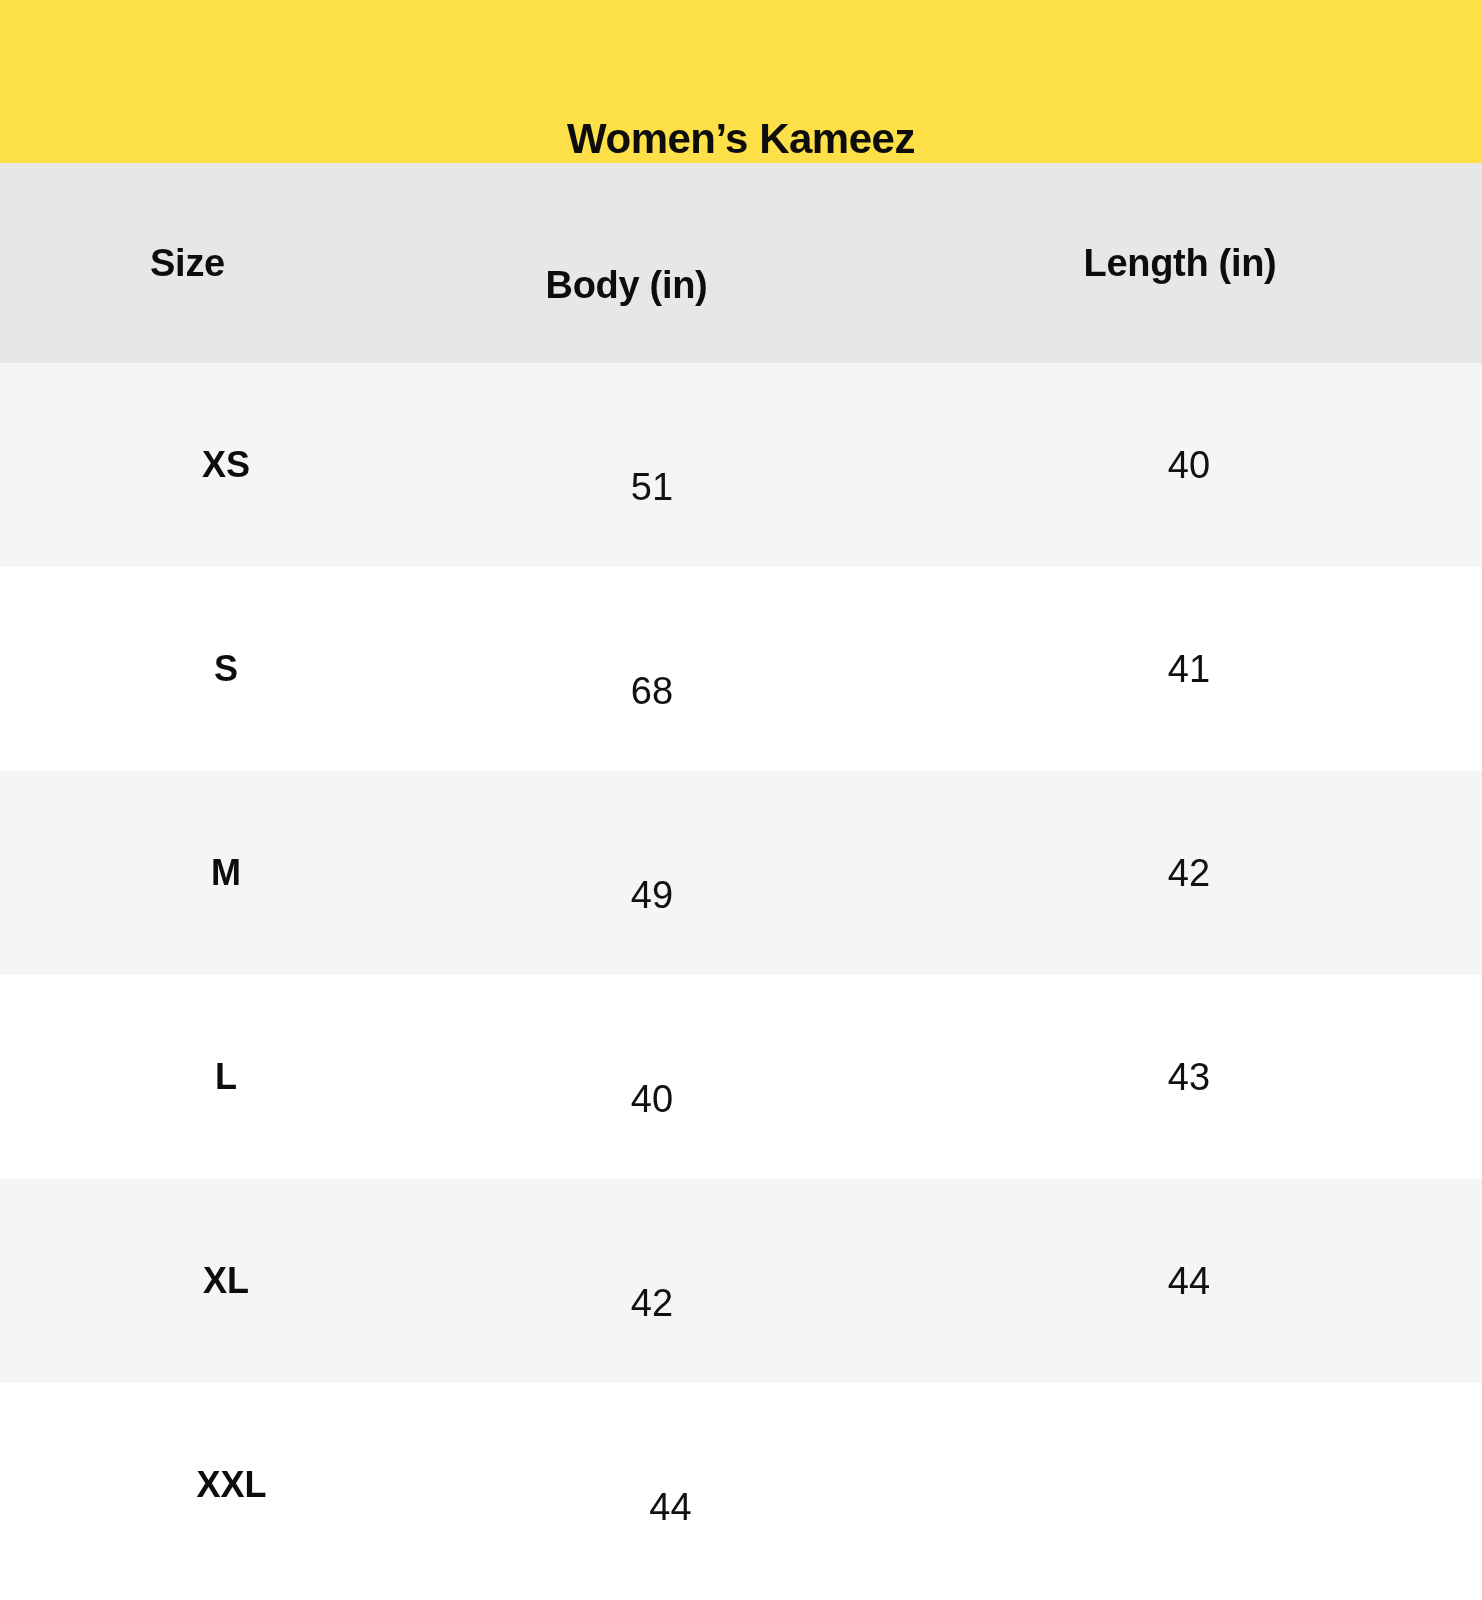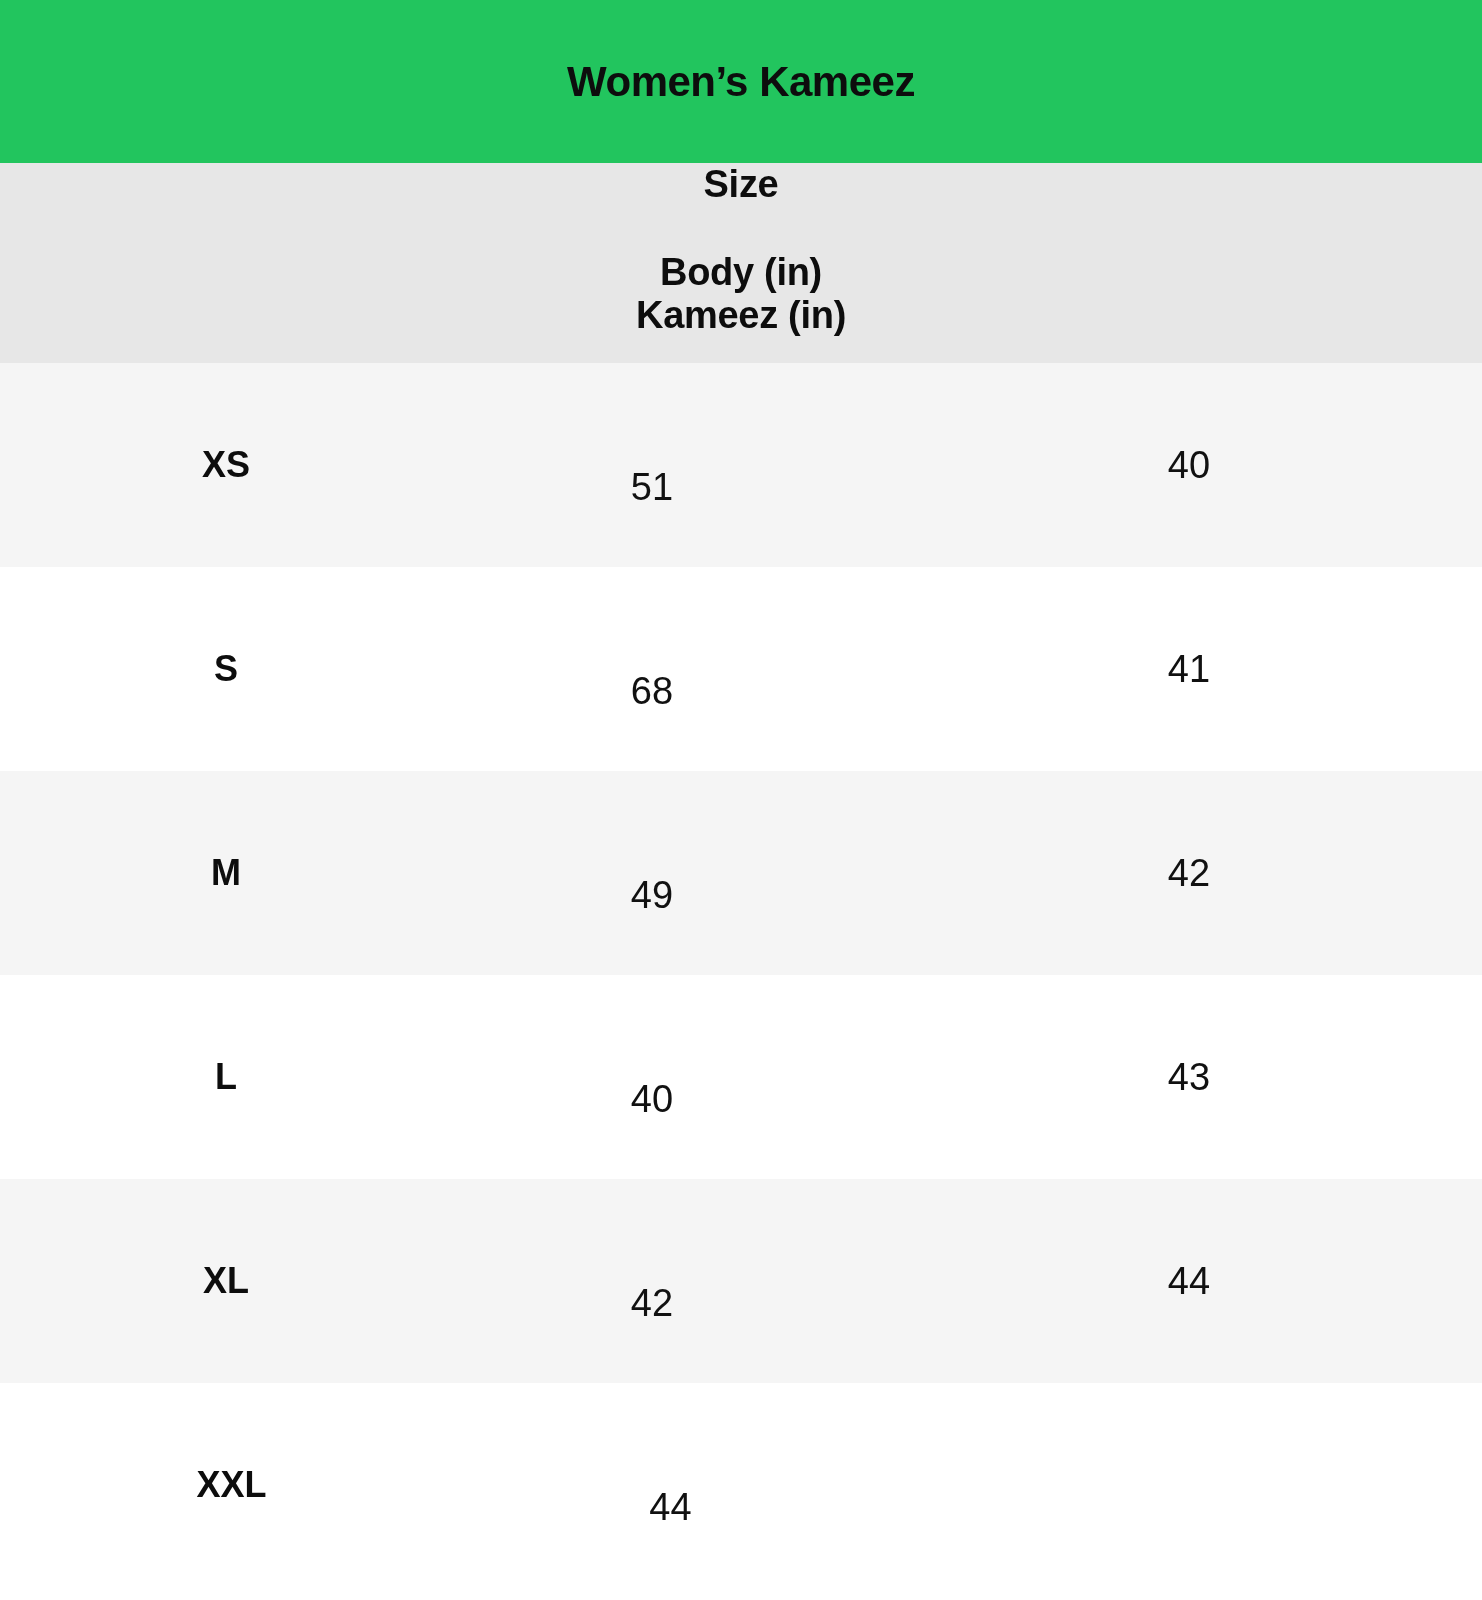--- a/index.html
+++ b/index.html
@@ -18,23 +18,23 @@
   .size-chart {
     width: 1482px;
     height: 1600px;
     display: flex;
     flex-direction: column;
     background: #ffffff;
   }
 
   .chart-title-bar {
     height: 163px;
-    background: #22c55e;
+    background: #fde047;
     display: flex;
-    align-items: center;
+    align-items: flex-end;
     justify-content: center;
     flex: 0 0 auto;
   }
 
   .chart-title {
     font-size: 42px;
     font-weight: bold;
     letter-spacing: -0.5px;
     color: #0d0d0d;
     text-align: center;
@@ -48,21 +48,20 @@
 
   .row {
     display: flex;
     align-items: center;
     flex: 0 0 auto;
   }
 
   .header-row {
     height: 200px;
     background: #e7e7e7;
-    flex-direction: column;
   }
 
   .body-row {
     height: 204px;
     background: #ffffff;
     padding-left: 44px;
   }
 
   .body-row.alt {
     background: #f5f5f5;
@@ -121,21 +120,21 @@
 
   <div class="chart-title-bar">
     <div class="chart-title">Women’s Kameez</div>
   </div>
 
   <div class="chart-table table-wrap">
 
     <div class="row header-row">
       <div class="cell col-size">Size</div>
       <div class="cell col-body">Body (in)</div>
-      <div class="cell col-length">Kameez (in)</div>
+      <div class="cell col-length">Length (in)</div>
     </div>
 
     <div class="row body-row alt">
       <div class="cell col-size">XS</div>
       <div class="cell col-body">51</div>
       <div class="cell col-length">40</div>
     </div>
 
     <div class="row body-row">
       <div class="cell col-size">S</div>

